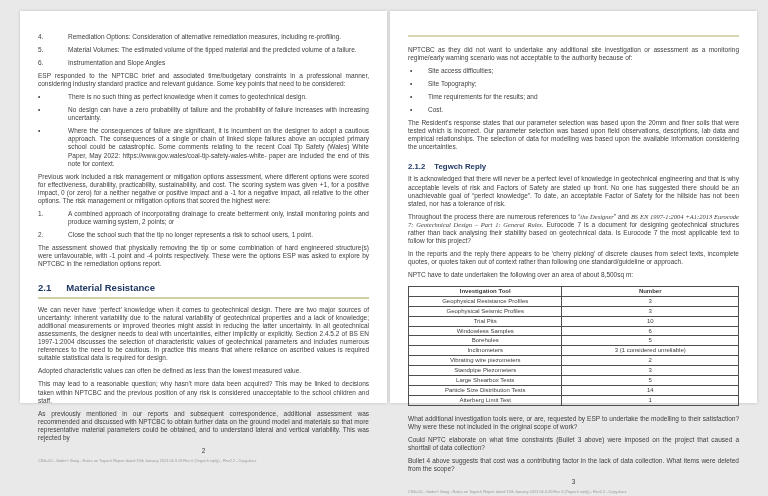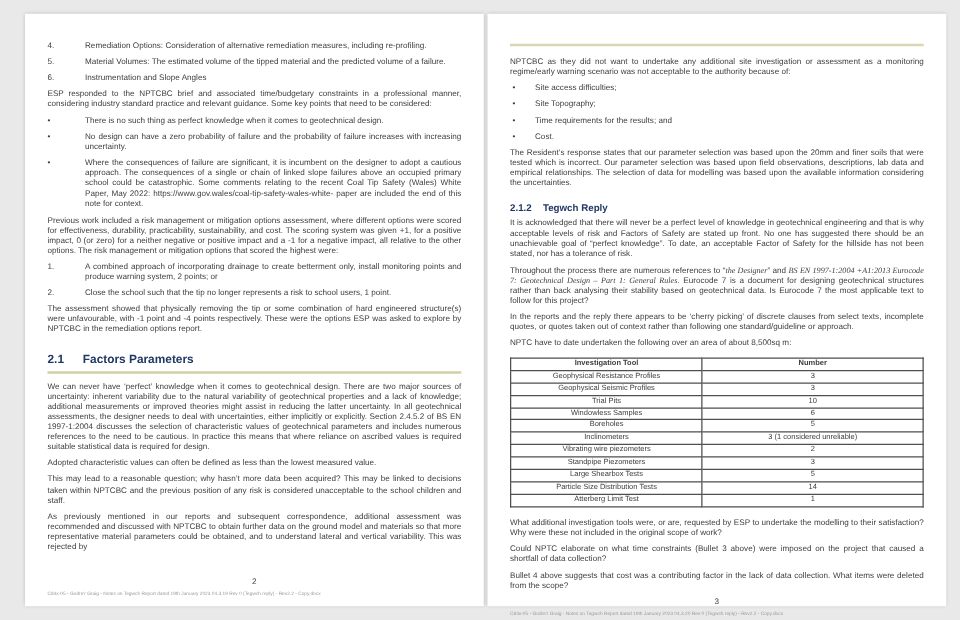--- a/index.html
+++ b/index.html
@@ -8,21 +8,21 @@
     background:#e9e9e9;
     font-family:"Liberation Sans", sans-serif;
     color:#3d3d3d;
     position:relative;
     overflow:hidden;
   }
   .page {
     position:absolute;
     top:11px;
     width:367px;
-    height:474px;
+    height:392px;
     background:#ffffff;
     box-shadow:0 0 3px rgba(0,0,0,0.18);
     padding:22px 18px 6px 18px;
     display:flex;
     flex-direction:column;
   }
   .page-left  { left:20px; }
   .page-right { left:390px; padding-top:24px; }
   .top-rule {
     height:2px;
@@ -125,21 +125,21 @@
     <span class="li-text">A combined approach of incorporating drainage to create betterment only, install monitoring points and produce warning system, 2 points; or</span>
   </div>
   <div class="li">
     <span class="marker">2.</span>
     <span class="li-text">Close the school such that the tip no longer represents a risk to school users, 1 point.</span>
   </div>
 
   <p class="para">The assessment showed that physically removing the tip or some combination of hard engineered structure(s) were unfavourable, with -1 point and -4 points respectively. These were the options ESP was asked to explore by NPTCBC in the remediation options report.</p>
 
   <div class="h1-block">
-    <span class="h-num">2.1</span><span>Factors Parameters</span>
+    <span class="h-num">2.1</span><span>Material Resistance</span>
   </div>
 
 
   <p class="para">We can never have ‘perfect’ knowledge when it comes to geotechnical design. There are two major sources of uncertainty: inherent variability due to the natural variability of geotechnical properties and a lack of knowledge; additional measurements or improved theories might assist in reducing the latter uncertainty. In all geotechnical assessments, the designer needs to deal with uncertainties, either implicitly or explicitly.  Section 2.4.5.2 of BS EN 1997-1:2004 discusses the selection of characteristic values of geotechnical parameters and includes numerous references to the need to be cautious. In practice this means that where reliance on ascribed values is required suitable statistical data is required for design.</p>
   <p class="para">Adopted characteristic values can often be defined as less than the lowest measured value.</p>
   <p class="para">This may lead to a reasonable question; why hasn’t more data been acquired? This may be linked to decisions taken within NPTCBC and the previous position of any risk is considered unacceptable to the school children and staff.</p>
   <p class="para">As previously mentioned in our reports and subsequent correspondence, additional assessment was recommended and discussed with NPTCBC to obtain further data on the ground model and materials so that more representative material parameters could be obtained, and to understand lateral and vertical variability. This was rejected by</p>
 
   <div class="bottom-area">
     <div class="page-num">2</div>

